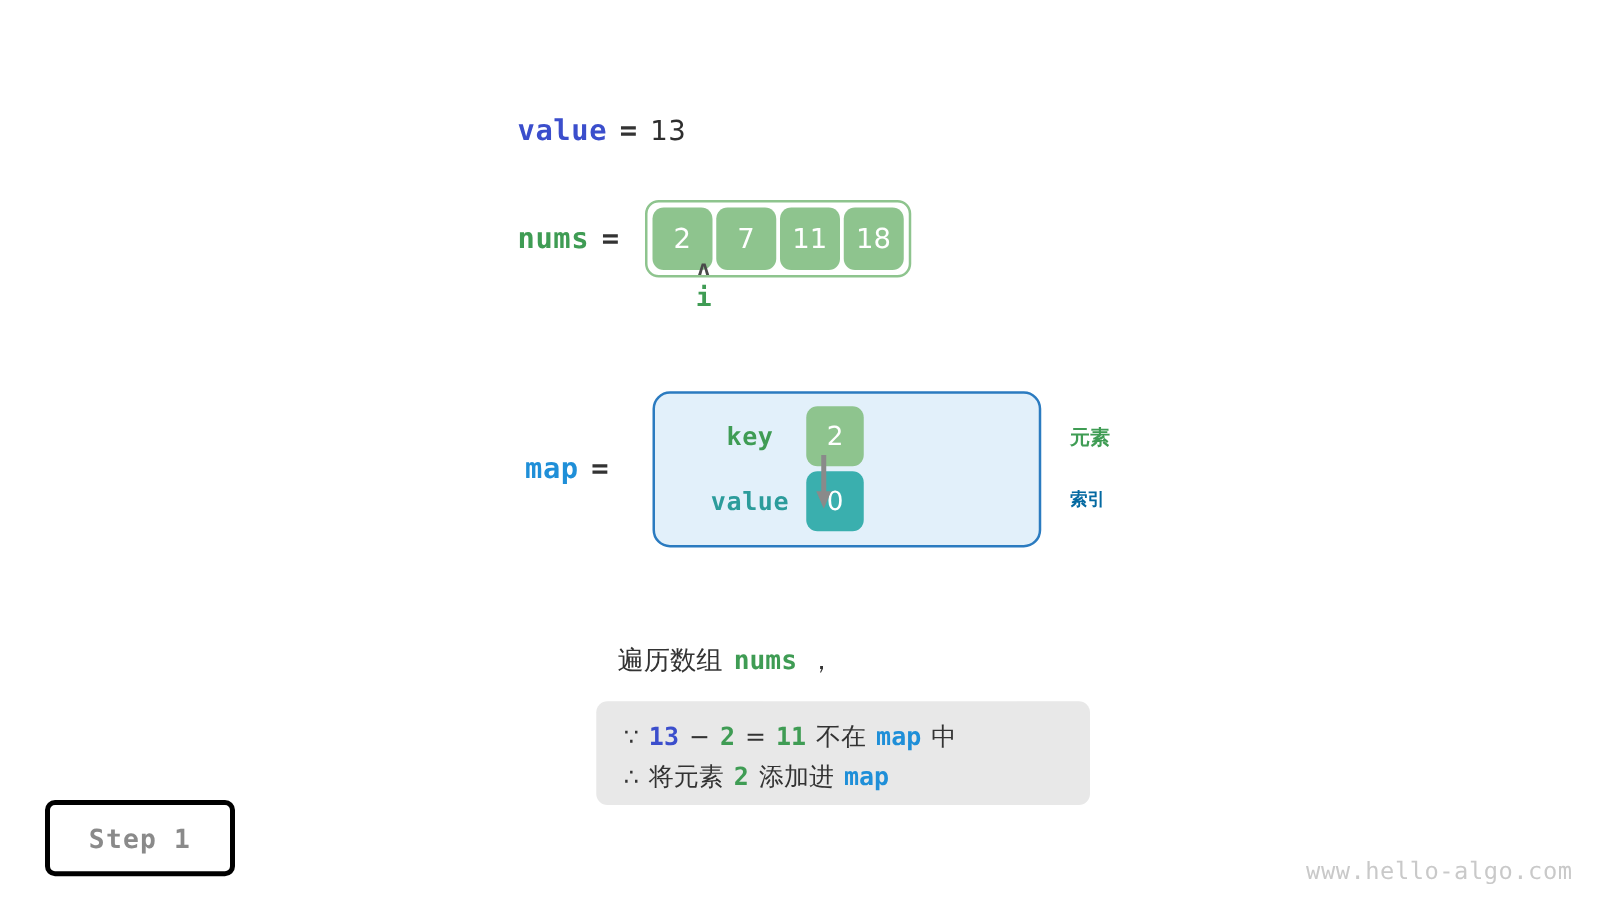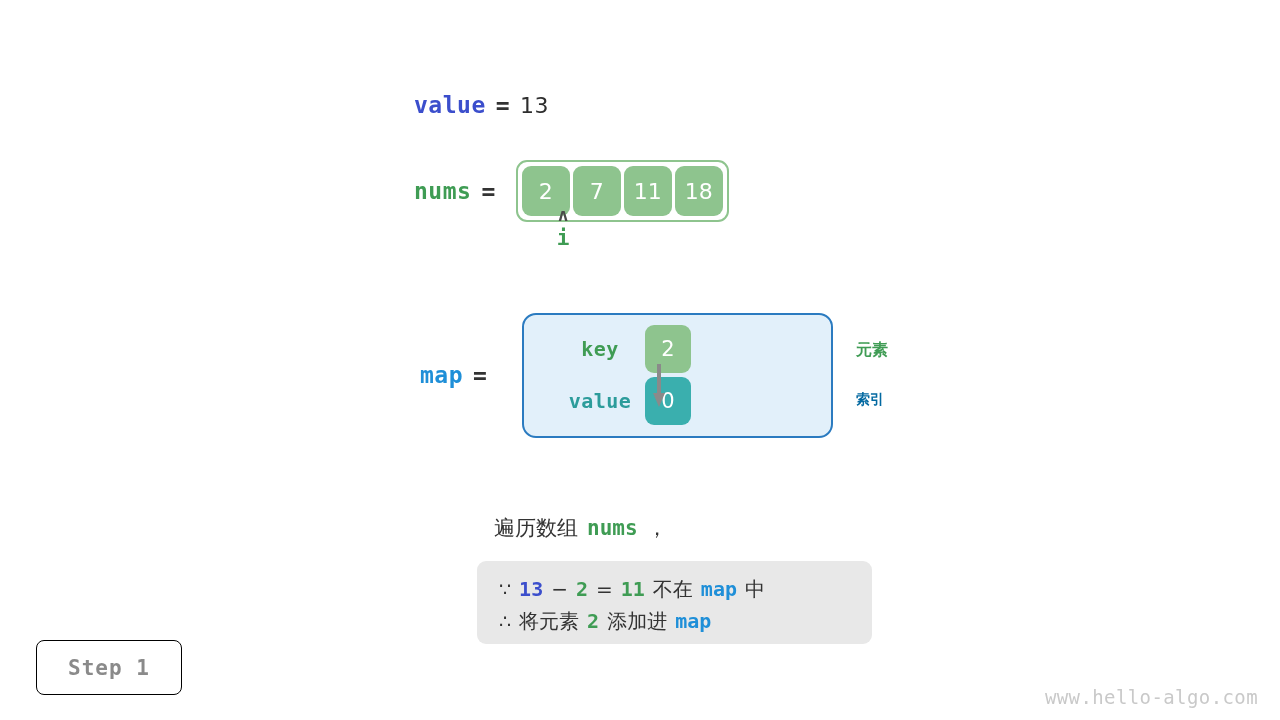--- a/index.html
+++ b/index.html
@@ -244,21 +244,21 @@
     font-weight: bold;
   }
   .op { color: #333333; font-family: "DejaVu Sans", "Liberation Sans", sans-serif; }
 
   
   #step-badge {
     left: 36px;
     top: 640px;
     width: 144px;
     height: 53px;
-    border: 1px solid #000000;
+    border: 4px solid #000000;
     border-radius: 8px;
     display: flex;
     align-items: center;
     justify-content: center;
     color: #8a8a8a;
     font-size: 21px;
     font-weight: bold;
     letter-spacing: 1px;
     background: #ffffff;
   }

